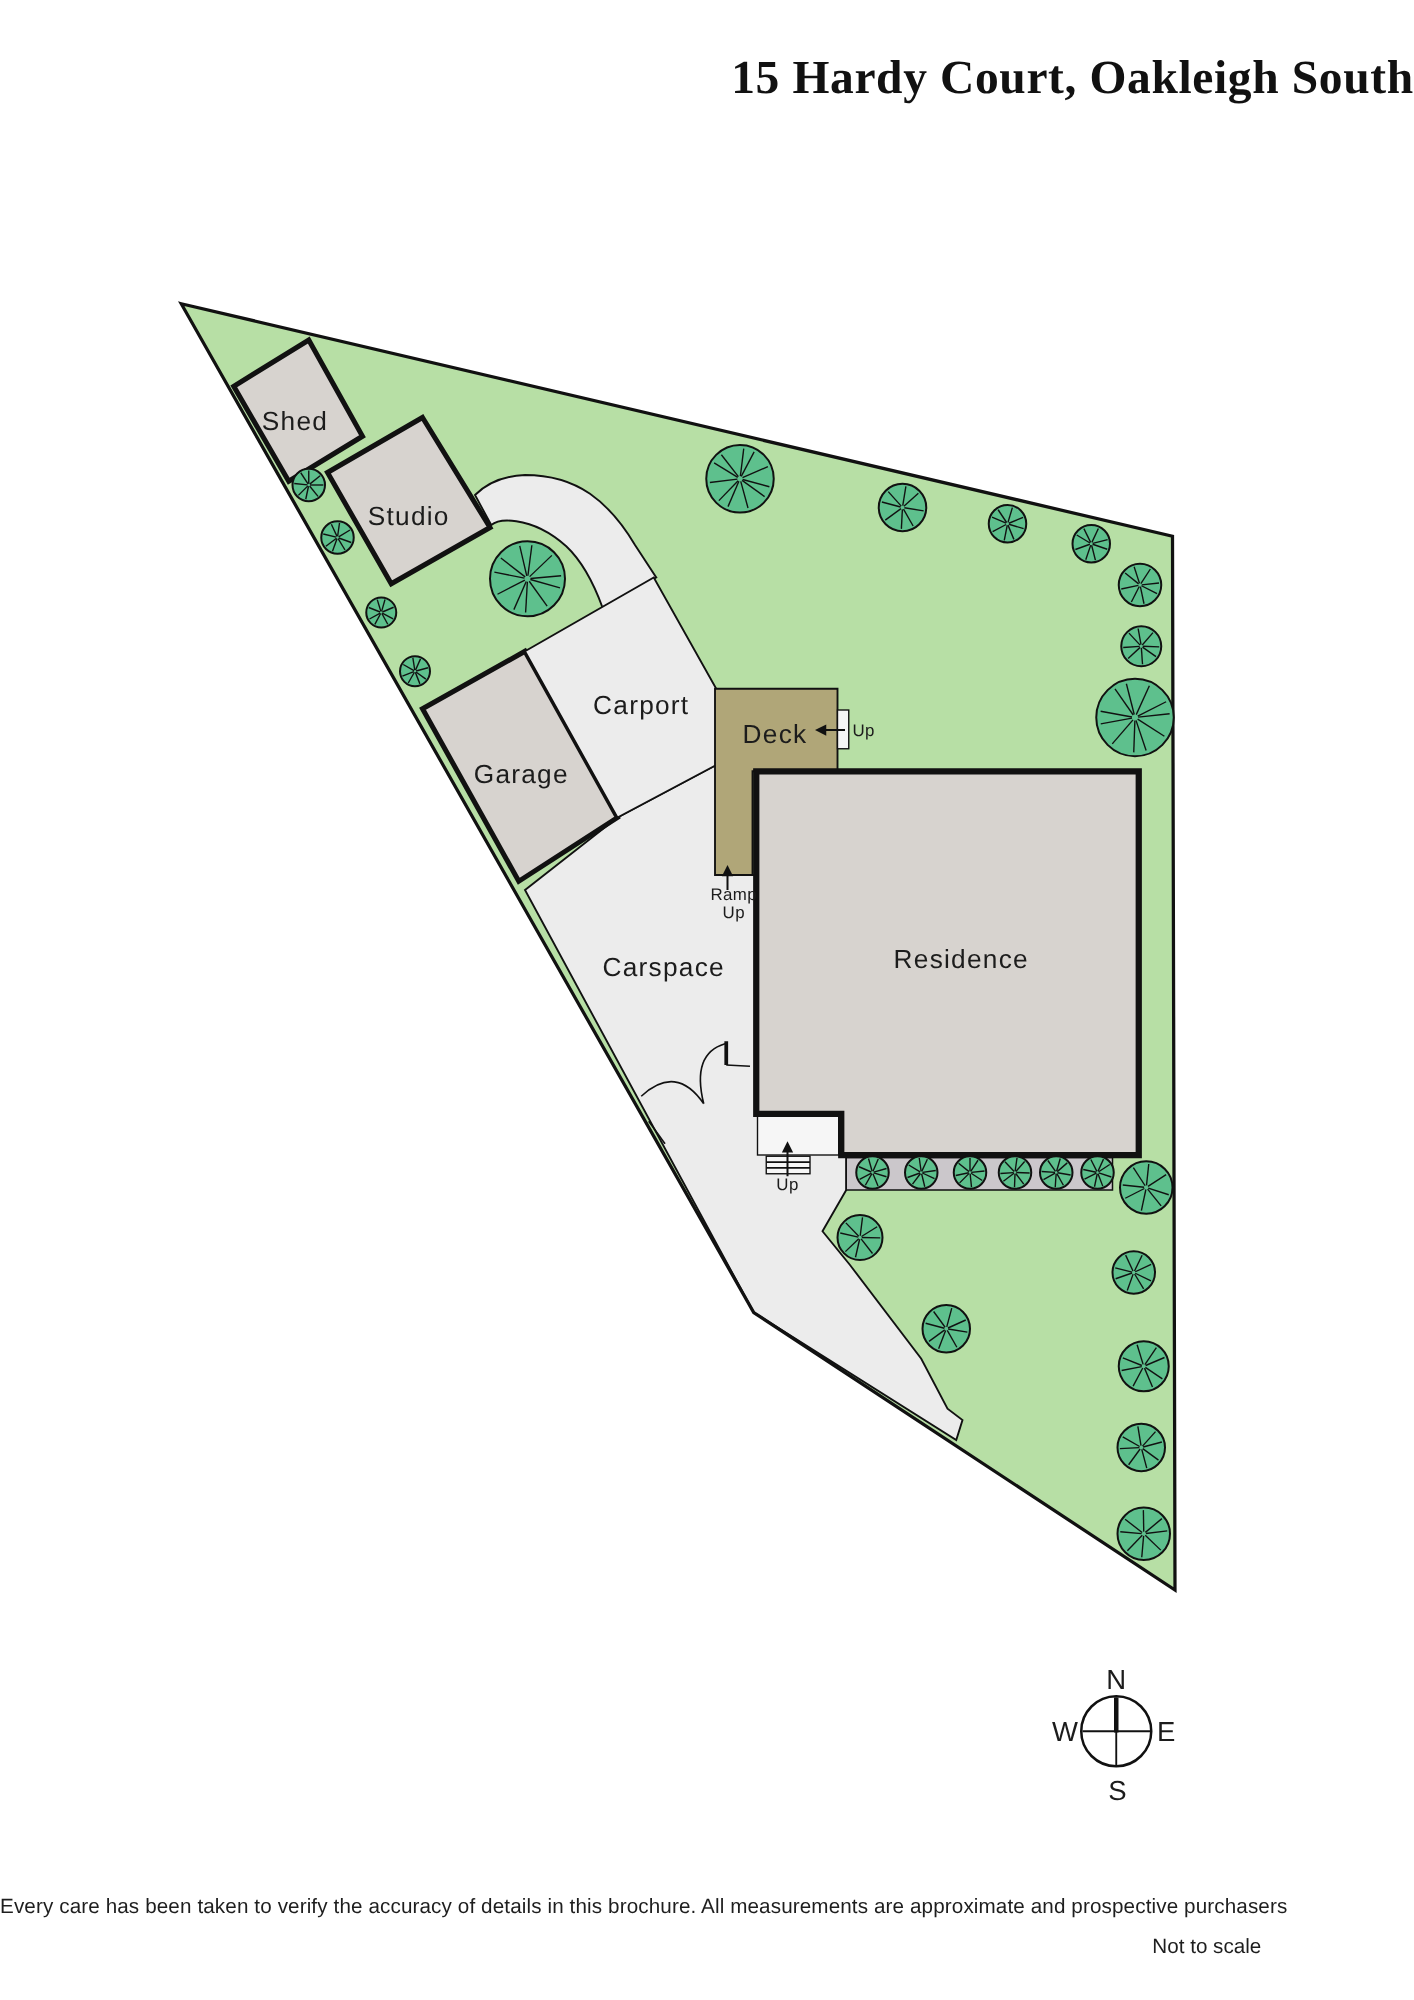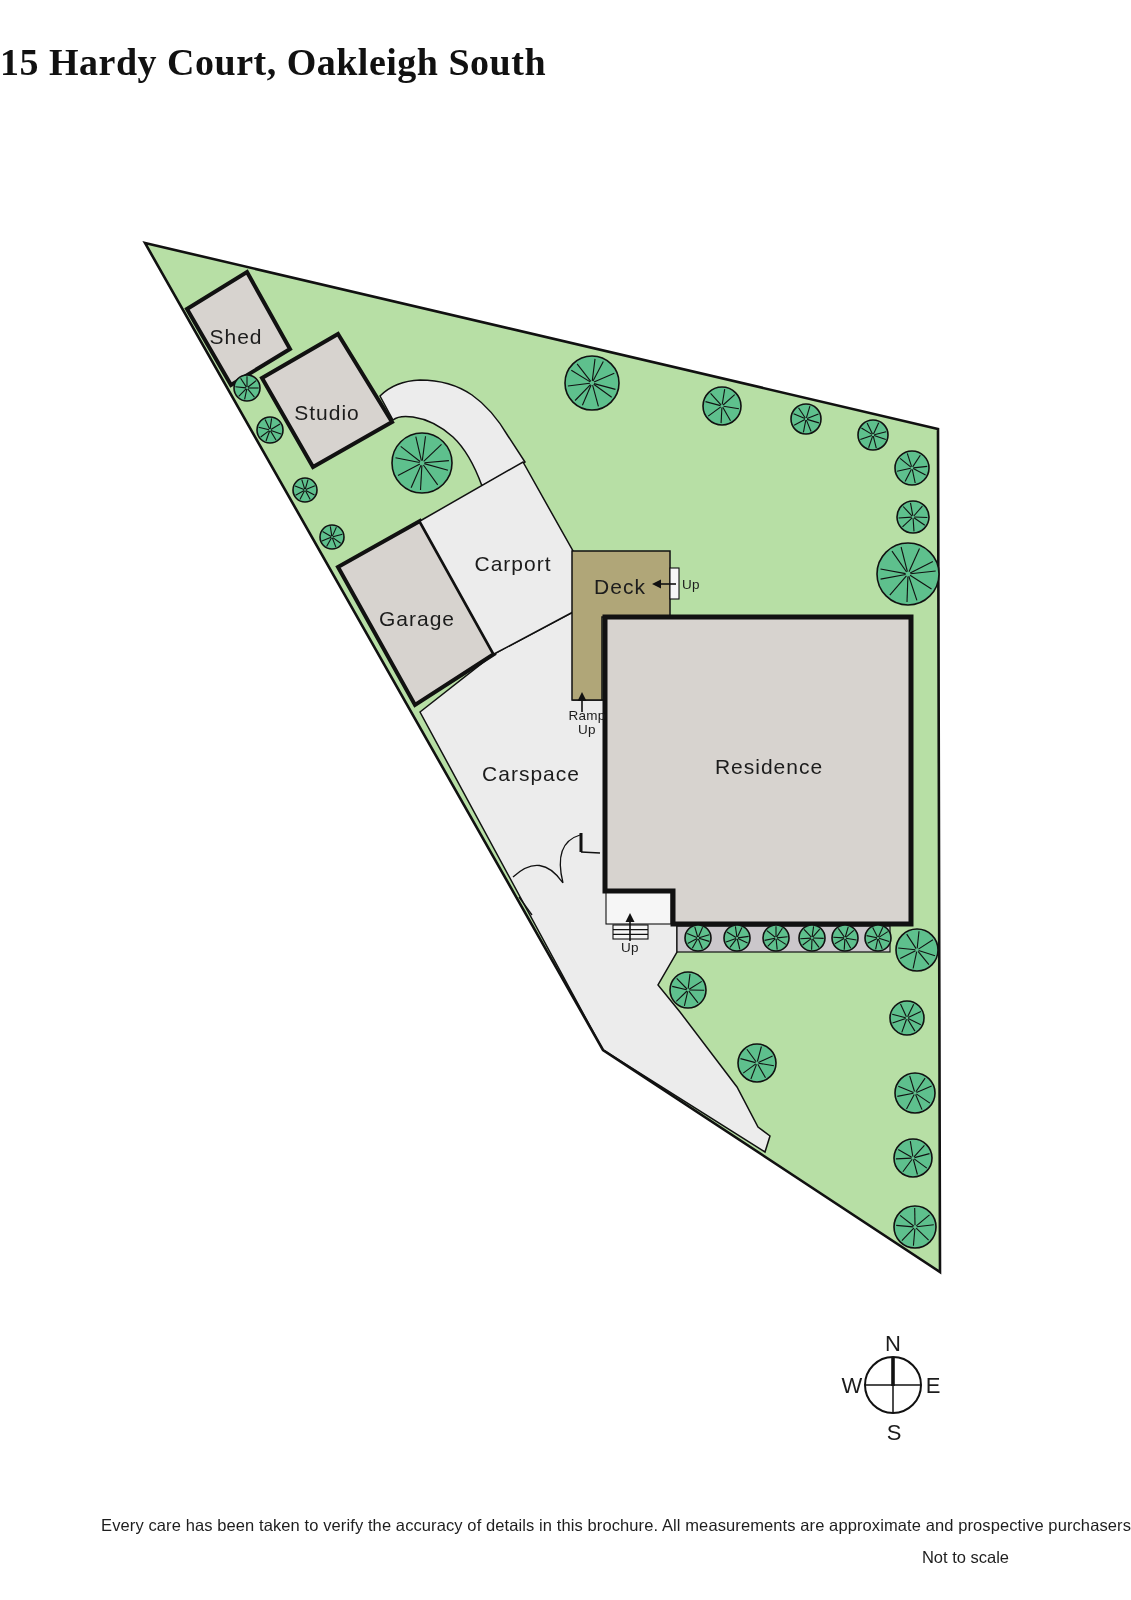--- a/index.html
+++ b/index.html
@@ -1,20 +1,20 @@
 <!DOCTYPE html>
 <html style="--grass: #b7dfa5; --tree: #5ec08d; --building: #d7d3cf; --light: #ececec; --deck: #b0a678; --strip: #cbc7cb; --porch: #f6f6f6; --line: #111111;"><head>
 <meta charset="utf-8">
 <style>
   html,body{margin:0;padding:0;background:#ffffff;}
   body{width:1131px;height:1600px;position:relative;font-family:"Liberation Sans",sans-serif;}
-  .title{position:absolute;top:40px;left:0;width:1131px;text-align:left;
+  .title{position:absolute;top:40px;left:0;width:1131px;text-align:right;
          font-family:"Liberation Serif",serif;font-weight:bold;font-size:38px;color:#111;letter-spacing:.5px;}
   svg.plan{position:absolute;left:0;top:0;}
-  .footer{position:absolute;top:1516px;left:0;width:1131px;text-align:right;
+  .footer{position:absolute;top:1516px;left:0;width:1131px;text-align:left;
           font-size:16.5px;line-height:18px;color:#1e1e1e;letter-spacing:.1px;}
   .scale-note{position:absolute;top:1548px;right:122px;font-size:16.5px;color:#1e1e1e;text-align:right;}
   
   text{font-family:"Liberation Sans",sans-serif;fill:#1c1c1c;}
   .lbl{font-size:21px;letter-spacing:1px;text-anchor:middle;}
   .sm{font-size:13.5px;letter-spacing:.3px;text-anchor:middle;}
   .sm-start{font-size:13.5px;letter-spacing:.3px;text-anchor:start;}
   .compass-letter{font-size:22px;text-anchor:middle;}
   
   .grass{fill:var(--grass);}

